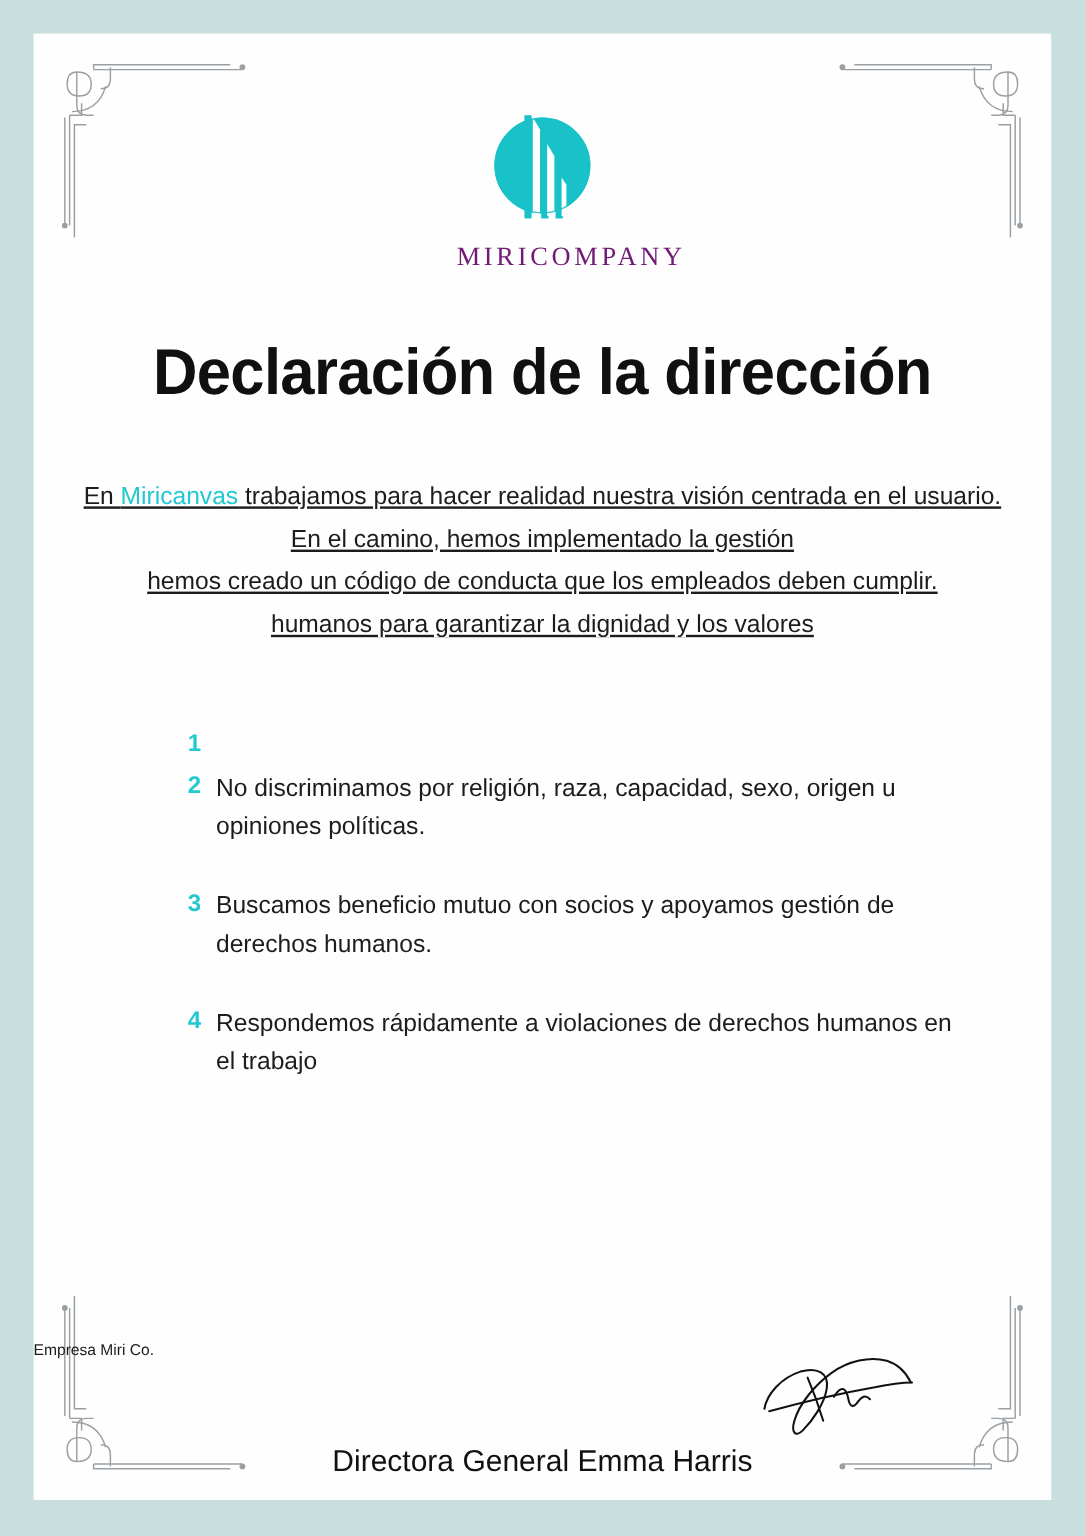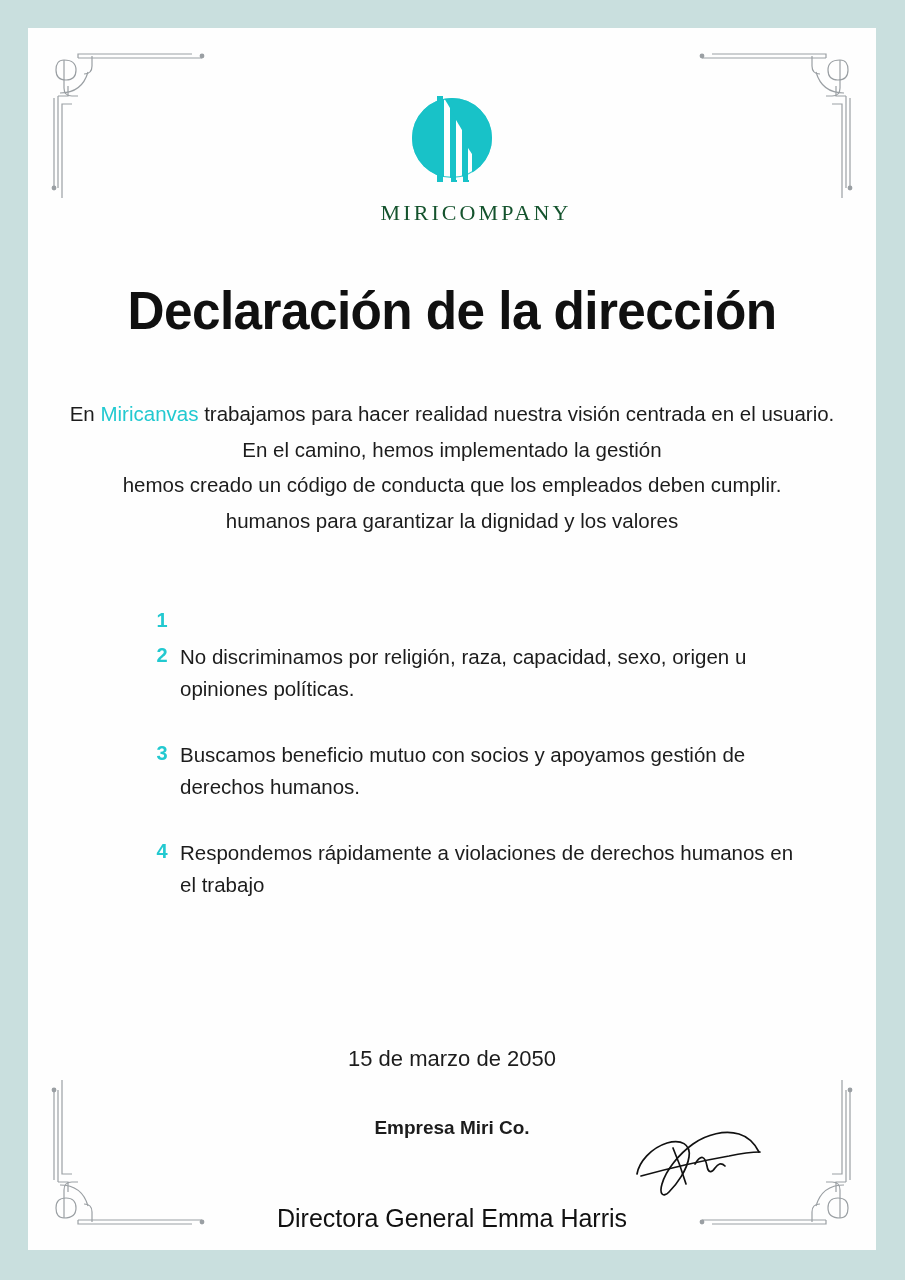--- a/index.html
+++ b/index.html
@@ -49,21 +49,21 @@
     display: inline-block;
     width: 96px;
     height: 96px;
   }
   .logo-mark svg { display: block; }
   .logo-word {
     margin-top: 10px;
     font-family: "Liberation Serif", "DejaVu Serif", serif;
     font-size: 22px;
     letter-spacing: 3.1px;
-    color: #14532d;
+    color: #701a75;
     text-indent: 3.1px;
     margin-left: 45px;
   }
 
   
   .doc-title {
     position: absolute;
     left: 0;
     right: 0;
     top: 251px;
@@ -81,21 +81,21 @@
     position: absolute;
     left: 40px;
     right: 40px;
     top: 368px;
     text-align: center;
     font-size: 20.5px;
     line-height: 35.5px;
     color: #1c1c1c;
   }
   .intro .hl { color: #22c9d0; }
-  .intro div { white-space: nowrap; }
+  .intro div { white-space: nowrap; text-decoration: underline; }
 
   
   .clauses {
     position: absolute;
     left: 96px;
     right: 70px;
     top: 578px;
   }
   .clause {
     position: relative;
@@ -127,24 +127,23 @@
     top: 1018px;
     text-align: center;
     font-size: 22px;
     color: #1c1c1c;
   }
   .footer-company {
     position: absolute;
     left: 0;
     right: 0;
     top: 1089px;
-    text-align: center;
-    font-size: 19px;
-    color: #1c1c1c;
-    font-weight: bold;
+    text-align: left;
+    font-size: 13px;
+    color: #1c1c1c;
   }
   .footer-signer {
     position: absolute;
     left: 0;
     right: 0;
     top: 1176px;
     text-align: center;
     font-size: 25px;
     color: #111111;
   }
@@ -273,21 +272,20 @@
     <div class="clause">
       <span class="clause-num">3</span>
       <span class="clause-text">Buscamos beneficio mutuo con socios y apoyamos gestión de derechos humanos.</span>
     </div>
     <div class="clause">
       <span class="clause-num">4</span>
       <span class="clause-text">Respondemos rápidamente a violaciones de derechos humanos en el trabajo</span>
     </div>
   </div>
 
-  <div class="footer-date">15 de marzo de 2050</div>
   <div class="footer-company">Empresa Miri Co.</div>
   <div class="footer-signer">Directora General Emma Harris</div>
 
   <div class="signature">
     <svg width="130" height="85" viewBox="0 0 130 85" fill="none" stroke="#111111" stroke-width="1.7" stroke-linecap="round">
       <path d="M4 56 C6 44 18 30 34 25 C48 21 58 26 56 39 C54 52 44 66 36 74 C30 80 26 76 29 66 C33 52 46 36 60 26 C74 16 92 12 106 16 C116 19 122 26 126 34"></path>
       <path d="M40 30 C46 44 50 56 53 66"></path>
       <path d="M62 46 C68 36 72 38 74 48 C75 54 78 56 82 50 C85 46 88 44 92 48"></path>
       <path d="M8 58 C30 52 62 44 96 38 C110 35 120 34 127 34"></path>
     </svg>

